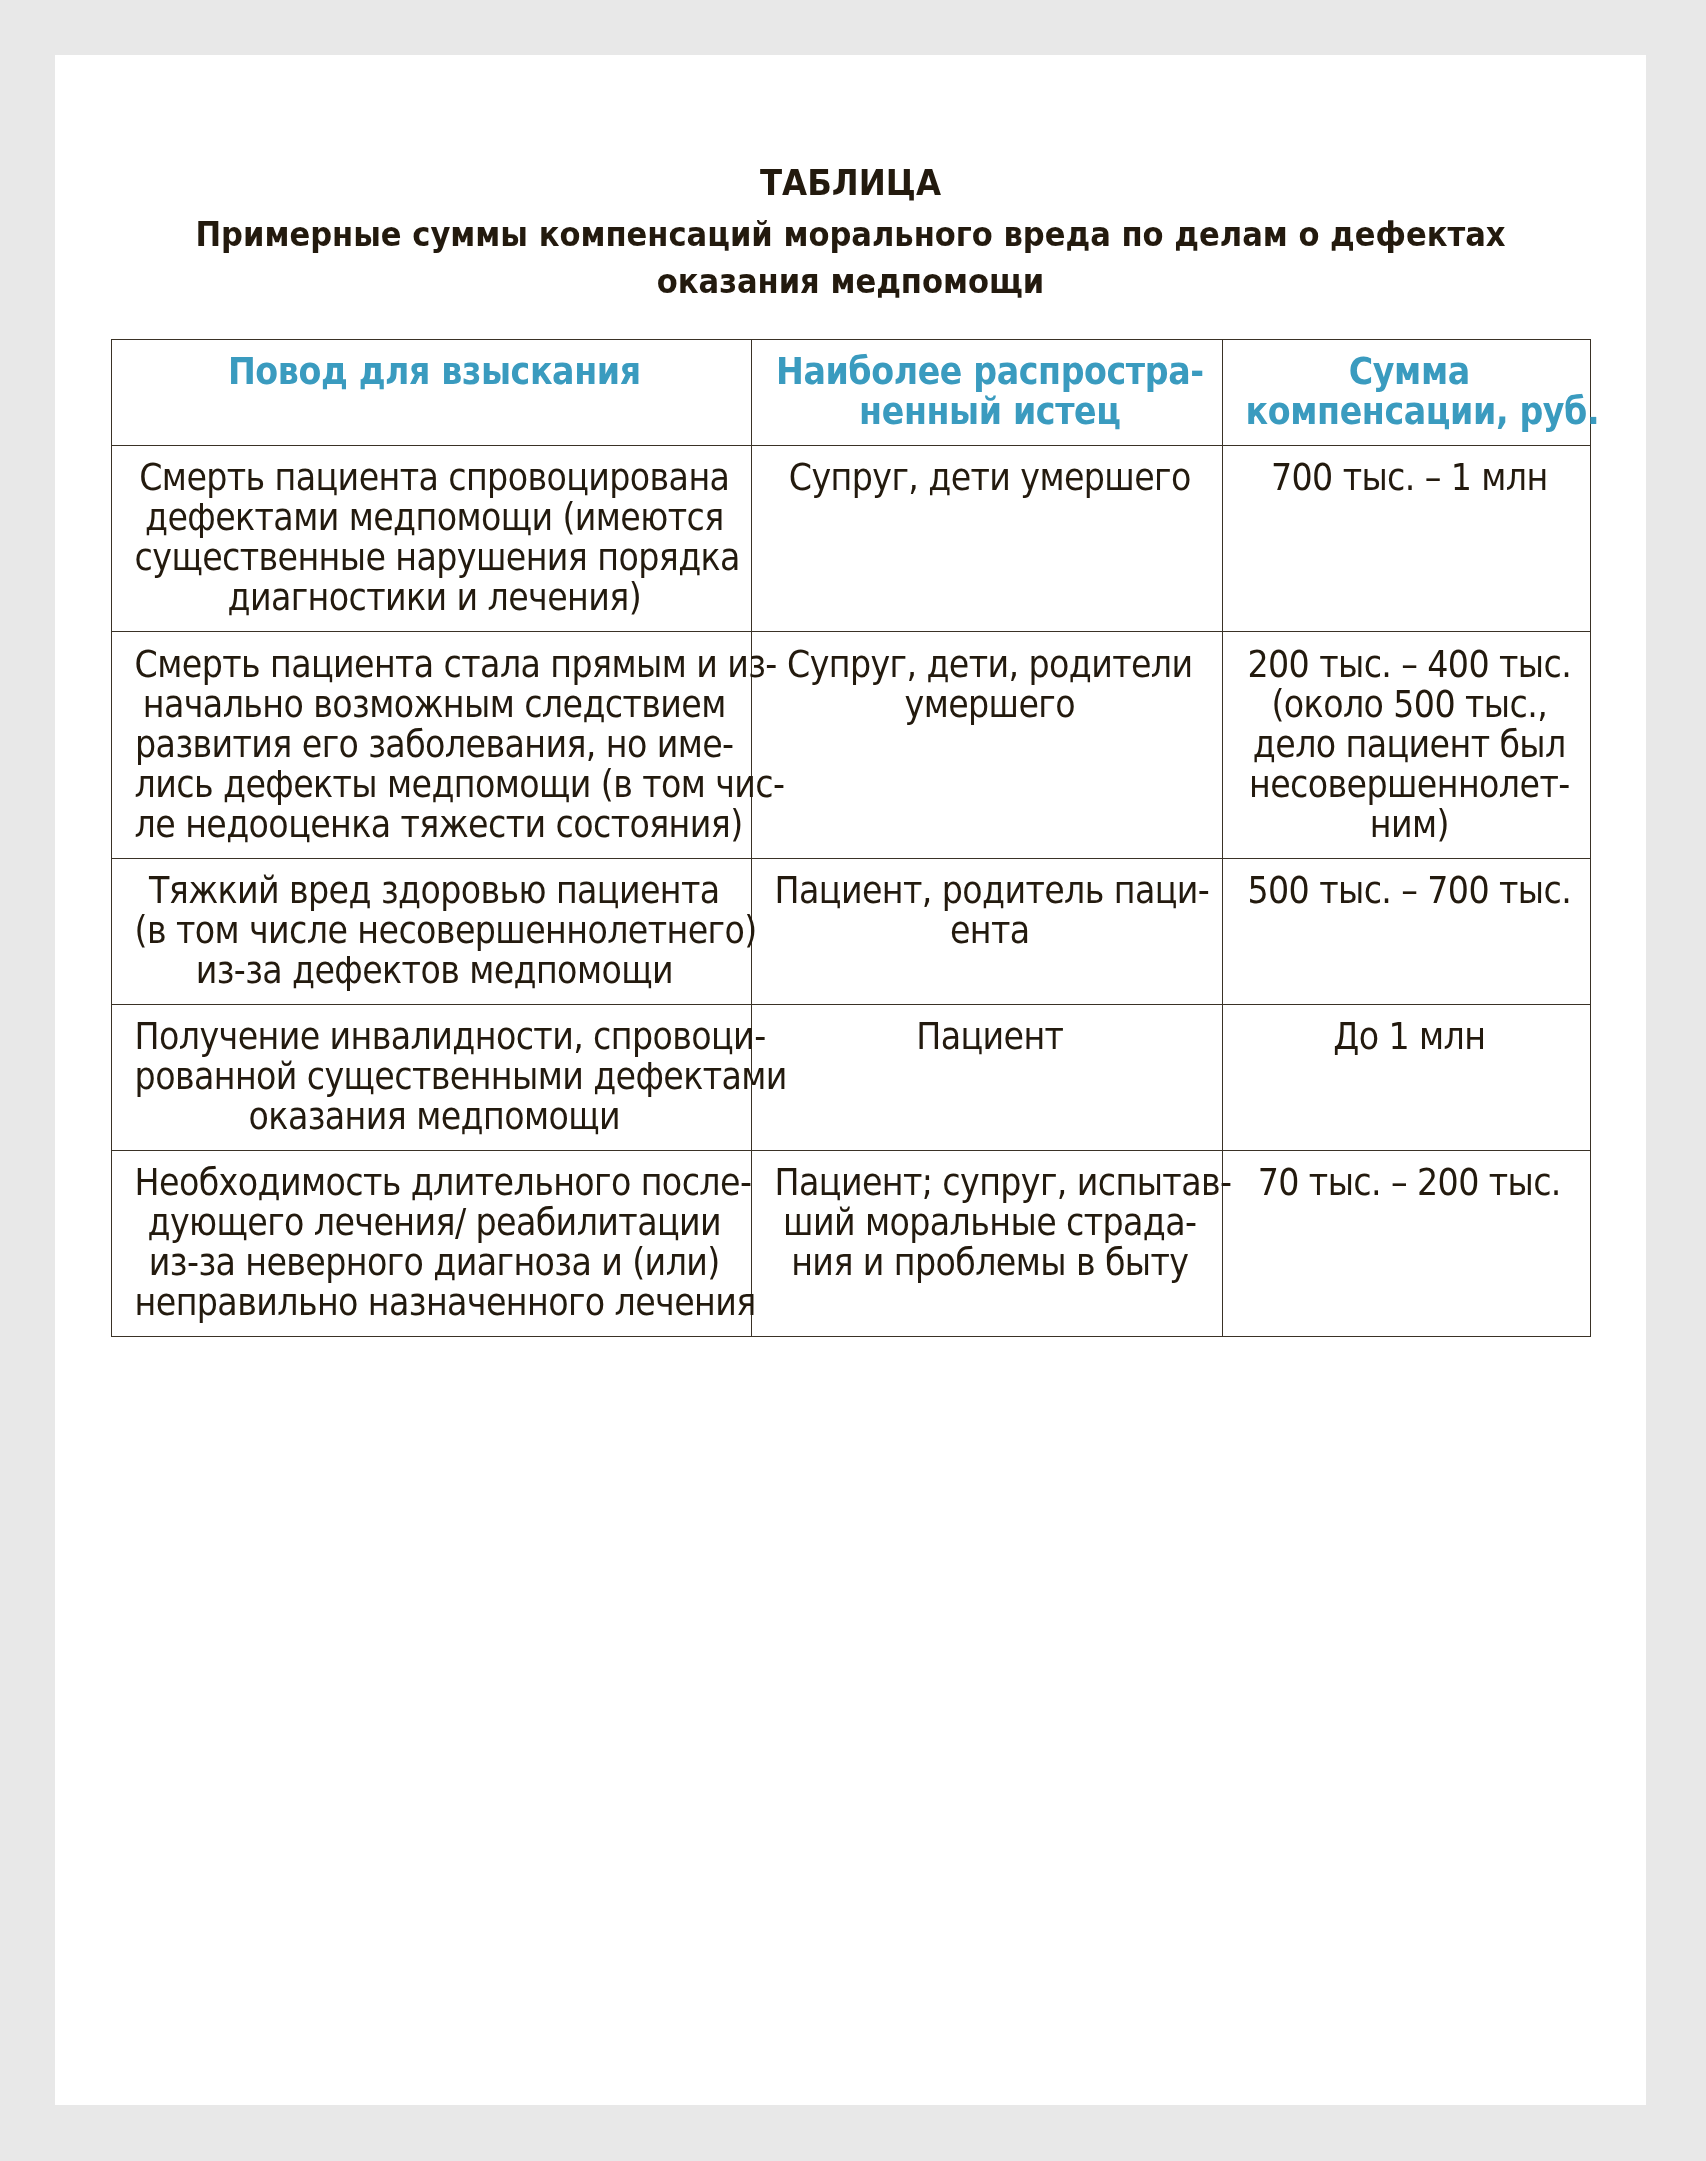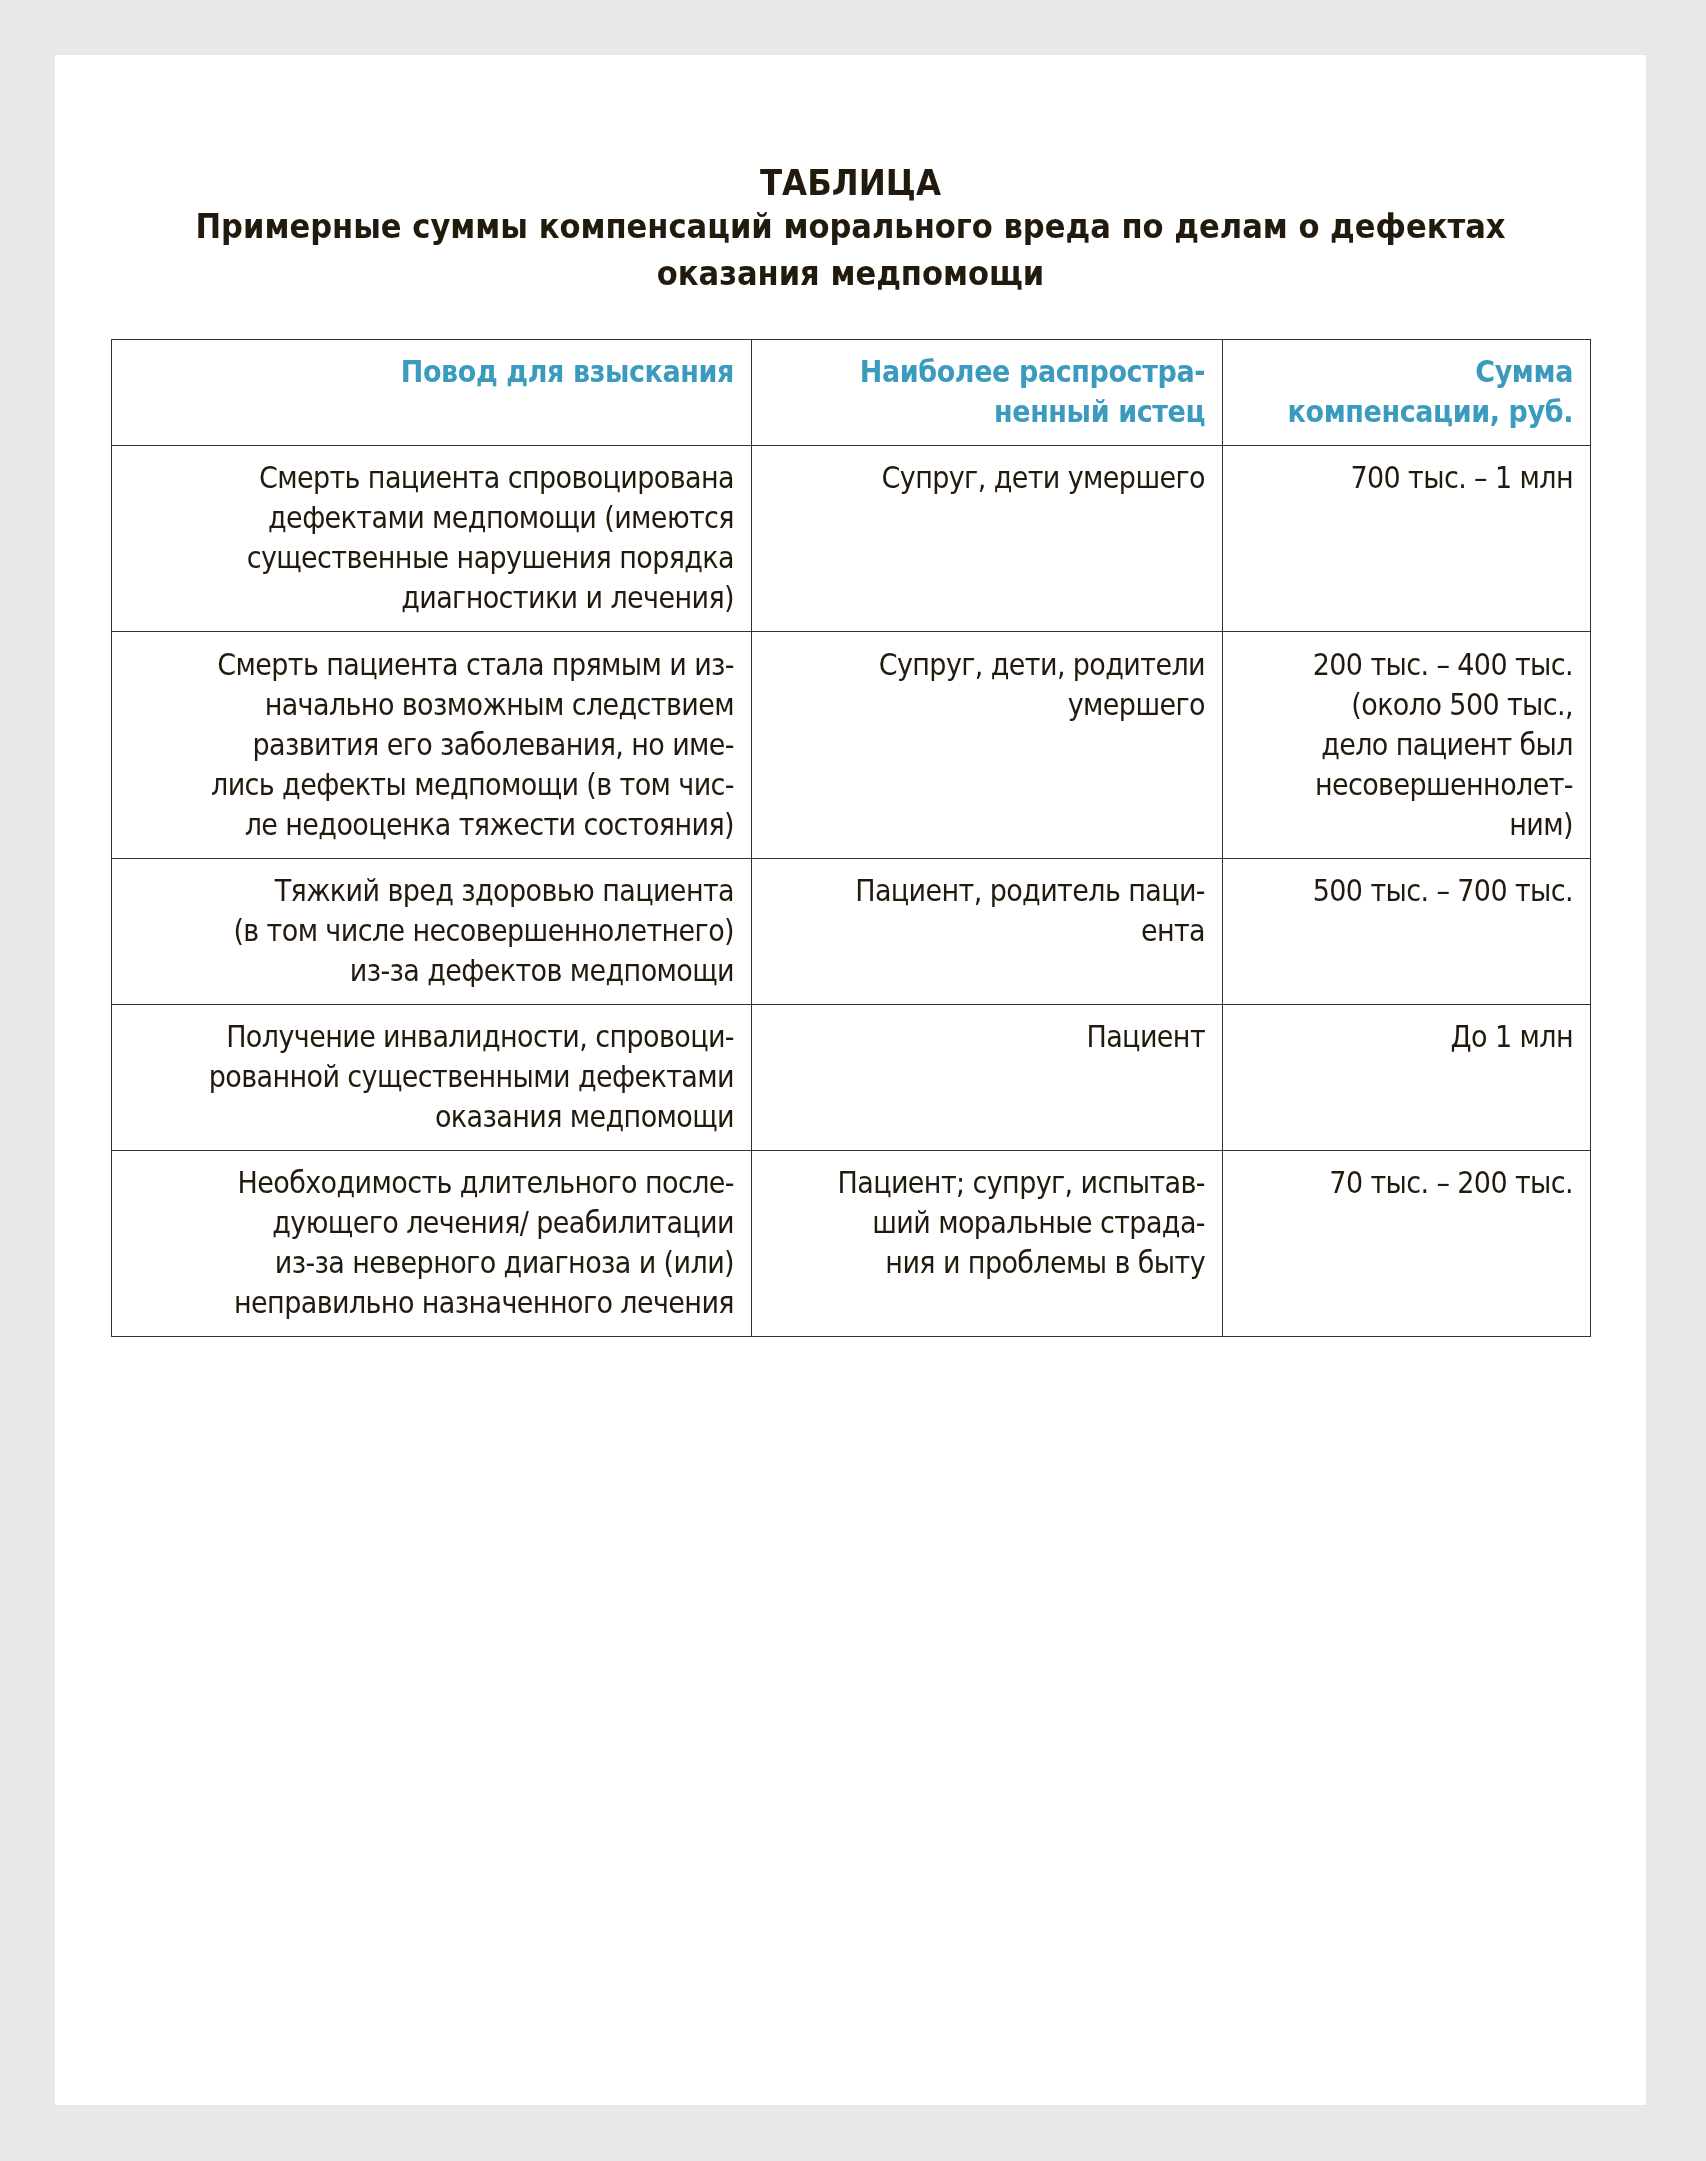--- a/index.html
+++ b/index.html
@@ -21,43 +21,43 @@
     left: 0; right: 0; top: 105px;
     text-align: center;
     font-weight: bold;
     font-size: 36px;
     line-height: 45px;
     letter-spacing: 0px;
     font-stretch: condensed;
   }
   .subtitle {
     position: absolute;
-    left: 56px; right: 56px; top: 148px;
+    left: 56px; right: 56px; top: 156px;
     text-align: center;
     font-weight: bold;
     font-size: 34px;
     line-height: 47px;
     font-stretch: condensed;
   }
   table {
     position: absolute;
     left: 56px; top: 284px;
     width: 1479px;
     border-collapse: collapse;
     table-layout: fixed;
   }
   col.c1 { width: 640px; }
   col.c2 { width: 471px; }
   col.c3 { width: 368px; }
   td, th {
     border: 1.9px solid #3a3226;
     vertical-align: top;
-    text-align: right;
+    text-align: center;
     padding: 12.2px 17px 13px 22.6px;
-    font-size: 30px;
+    font-size: 37px;
     line-height: 40px;
     font-weight: normal;
     font-stretch: condensed;
     letter-spacing: -0.6px;
   }
   th {
     color: #3a9bbf;
     font-weight: bold;
     letter-spacing: -0.4px;
   }

